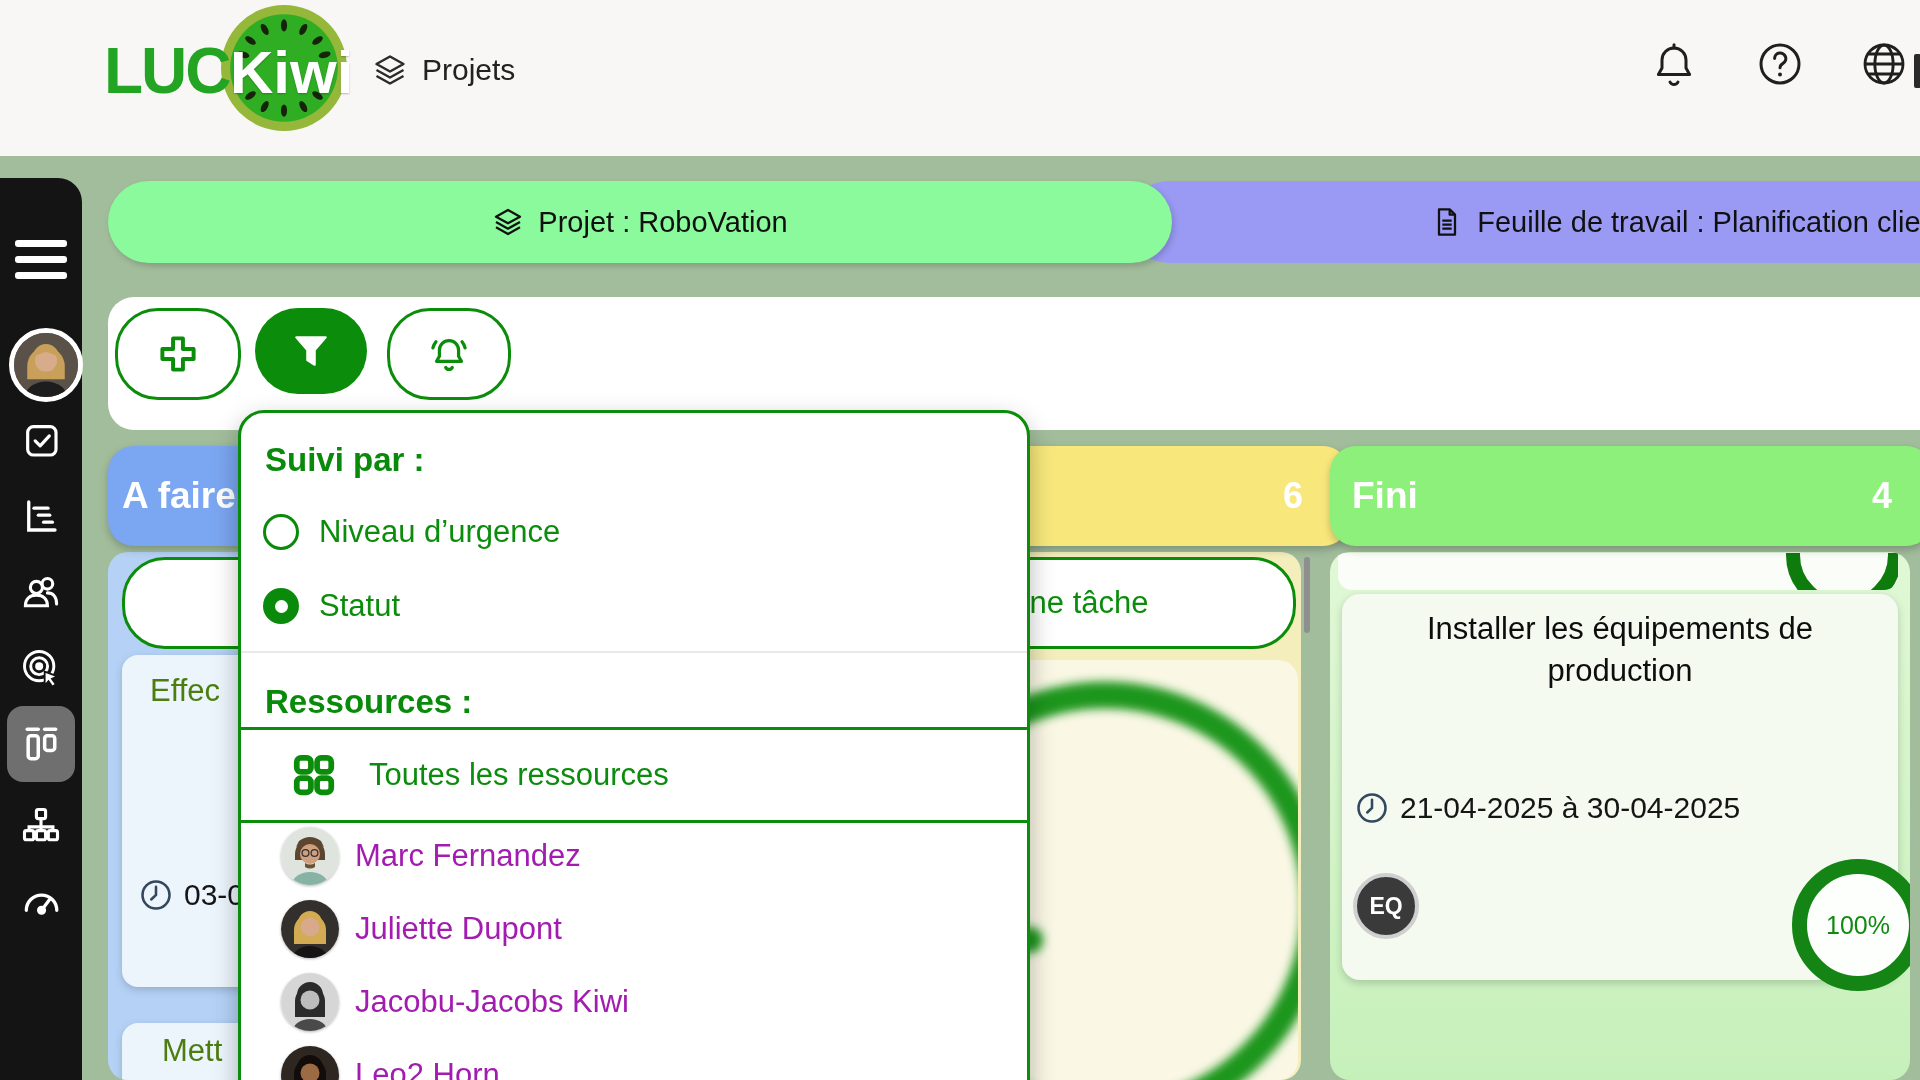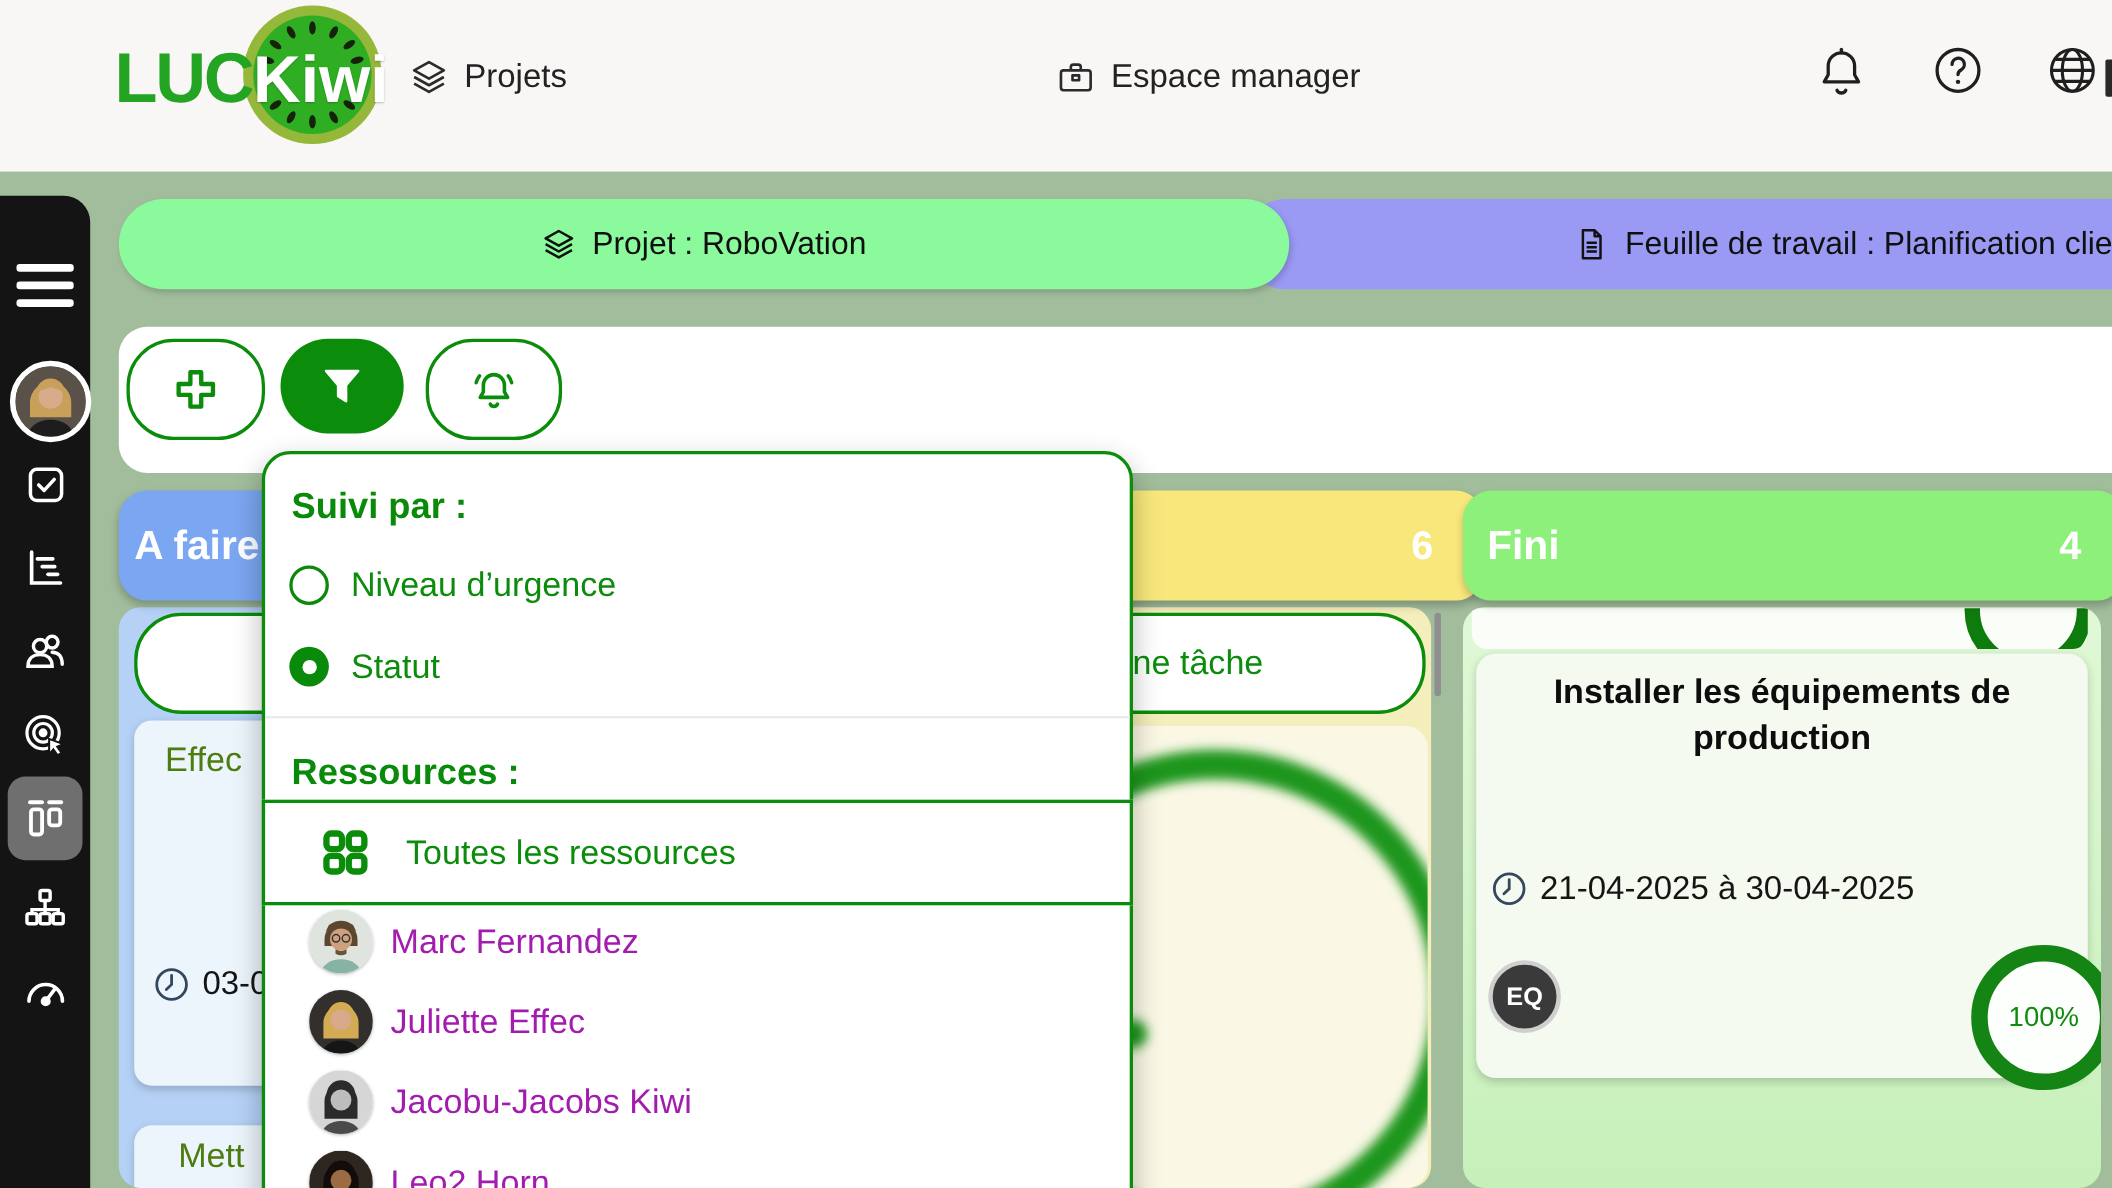--- a/index.html
+++ b/index.html
@@ -71,21 +71,21 @@
   .frag-title{position:absolute;font-size:31px;font-weight:400;color:#4d7c0f;}
   .clock-row{position:absolute;display:flex;align-items:center;gap:10px;font-size:30px;color:#151515;}
   .clk{width:36px;height:36px;color:#33475e;flex:0 0 auto;}
 
   .cream-card{left:7px;top:108px;width:546px;height:420px;background:#faf7e5;border-radius:20px;overflow:hidden;}
   .scrollbar{left:1304px;top:557px;width:6px;height:76px;background:#8f8f8f;border-radius:3px;z-index:2;cursor:pointer;}
 
   .strip-card{left:8px;top:1px;width:560px;height:37px;background:#fbfdf8;border-radius:0 0 14px 14px;overflow:hidden;}
   .strip-ring{position:absolute;left:448px;top:-56px;width:88px;height:88px;border-radius:50%;border:14px solid #0d7c0d;}
   .done-card{left:12px;top:42px;width:556px;height:386px;background:#f4faf0;border-radius:18px;box-shadow:0 3px 8px rgba(0,0,0,.18);}
-  .done-title{position:absolute;left:28px;right:28px;top:14px;text-align:center;font-size:31px;font-weight:700;color:#0d0d0d;line-height:1.35;}
+  .done-title{position:absolute;left:28px;right:28px;top:14px;text-align:center;font-size:31px;font-weight:400;color:#0d0d0d;line-height:1.35;}
   .eq-badge{position:absolute;left:11px;top:279px;width:58px;height:58px;border-radius:50%;background:#3a3a3a;border:4px solid #cfcfcf;
             display:flex;align-items:center;justify-content:center;color:#fff;font-weight:700;font-size:23px;}
   .donut{position:absolute;left:450px;top:265px;width:102px;height:102px;border-radius:50%;border:15px solid #148514;
          display:flex;align-items:center;justify-content:center;font-size:25px;color:#0f8a0f;background:#fdfffd;}
 
   
   .dropdown{left:238px;top:410px;width:786px;height:700px;background:#fff;border:3px solid #0b8d0b;border-radius:26px;
             z-index:20;box-shadow:0 10px 26px rgba(0,0,0,.28);}
   .dd-head{position:absolute;left:24px;font-size:33px;font-weight:700;color:#0a8a0a;}
   .h-suivi{top:28px;} .h-ress{top:270px;}
@@ -133,28 +133,20 @@
     <div class="abs nav-item nav-projects">
       <svg class="hdr-ico" viewBox="0 0 24 24" fill="none" stroke="currentColor" stroke-width="1.6" stroke-linejoin="round">
         <path d="M12 3 L21 8 12 13 3 8 Z"></path>
           <path d="M3 12 L12 17 21 12"></path>
           <path d="M3 16 L12 21 21 16"></path>
       </svg>
       <span>Projets</span>
     </div>
 
     <div class="abs logo-kiwi">Kiwi</div>
-    <div class="abs nav-item nav-manager">
-      <svg class="hdr-ico" viewBox="0 0 24 24" fill="none" stroke="currentColor" stroke-width="1.6" stroke-linejoin="round">
-        <rect x="3" y="8" width="18" height="12" rx="1.6"></rect>
-        <path d="M9 8 V6 a1.5 1.5 0 0 1 1.5 -1.5 h3 A1.5 1.5 0 0 1 15 6 v2"></path>
-        <rect x="10" y="11" width="4" height="3"></rect>
-      </svg>
-      <span>Espace manager</span>
-    </div>
 
     <svg class="abs hdr-right-ico ico-bell-top" viewBox="0 0 24 24" fill="none" stroke="currentColor" stroke-width="1.5" stroke-linejoin="round" stroke-linecap="round">
       <path d="M12 4 a6 6 0 0 1 6 6 v4 l1.8 3.2 H4.2 L6 14 v-4 a6 6 0 0 1 6 -6 Z"></path>
       <path d="M10 21 a2.2 2.2 0 0 0 4 0"></path>
         <path d="M12 2.4 v1.6"></path>
     </svg>
     <svg class="abs hdr-right-ico ico-help" viewBox="0 0 24 24" fill="none" stroke="currentColor" stroke-width="1.5" stroke-linecap="round">
       <circle cx="12" cy="12" r="9.5"></circle>
       <path d="M9.3 9.3 a2.8 2.8 0 1 1 4.2 2.4 c-1 .6 -1.5 1.1 -1.5 2.2"></path>
       <circle cx="12" cy="17.2" r="1" fill="currentColor" stroke="none"></circle>
@@ -389,21 +381,21 @@
     <div class="res-row rr2">
       <div class="res-avatar">
         <svg viewBox="0 0 58 58">
             <rect width="58" height="58" fill="#332f2d"></rect>
           <path d="M13 30 a16 16 0 0 1 32 0 v14 H13 Z" fill="#d3ab52"></path>
           <circle cx="29" cy="27" r="9.5" fill="#d8a98a"></circle>
           <path d="M17 23 a12 12 0 0 1 24 0 l-5 -3 -7 -3 -7 3 Z" fill="#d3ab52"></path>
           <path d="M12 58 a17 12 0 0 1 34 0 Z" fill="#151515"></path>
           </svg>
       </div>
-      <span class="res-name">Juliette Effec</span>
+      <span class="res-name">Juliette Dupont</span>
     </div>
     <div class="res-row rr3">
       <div class="res-avatar">
         <svg viewBox="0 0 58 58">
             <rect width="58" height="58" fill="#d6d6d6"></rect>
           <path d="M14 28 a15 15 0 0 1 30 0 v16 H14 Z" fill="#2b2b2b"></path>
           <circle cx="29" cy="27" r="9.5" fill="#bdbdbd"></circle>
           <path d="M16 22 a13 13 0 0 1 26 0 l-6 -4 -7 -2 -7 2 Z" fill="#2b2b2b"></path>
           <path d="M12 58 a17 12 0 0 1 34 0 Z" fill="#4a4a4a"></path>
           </svg>

